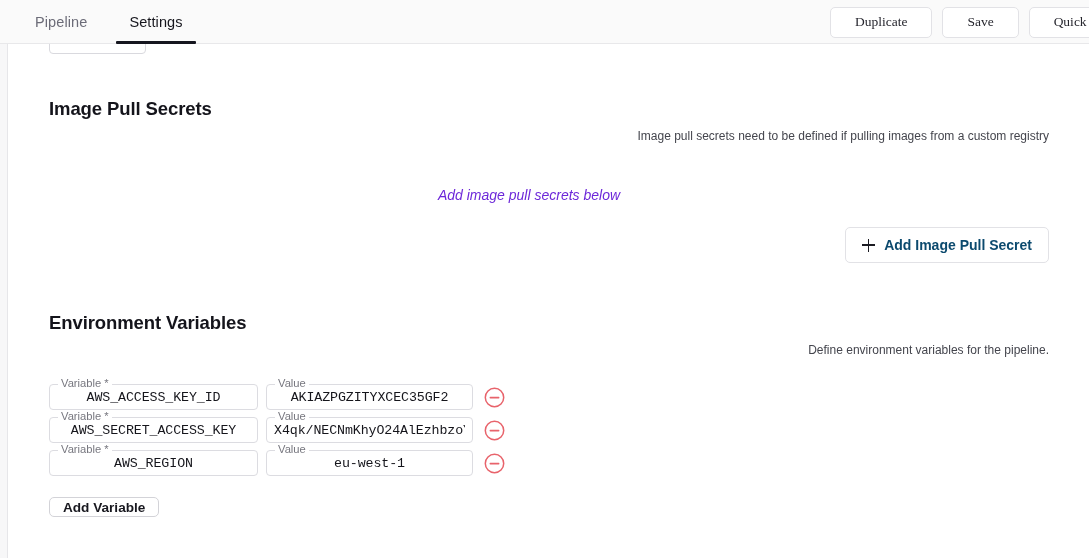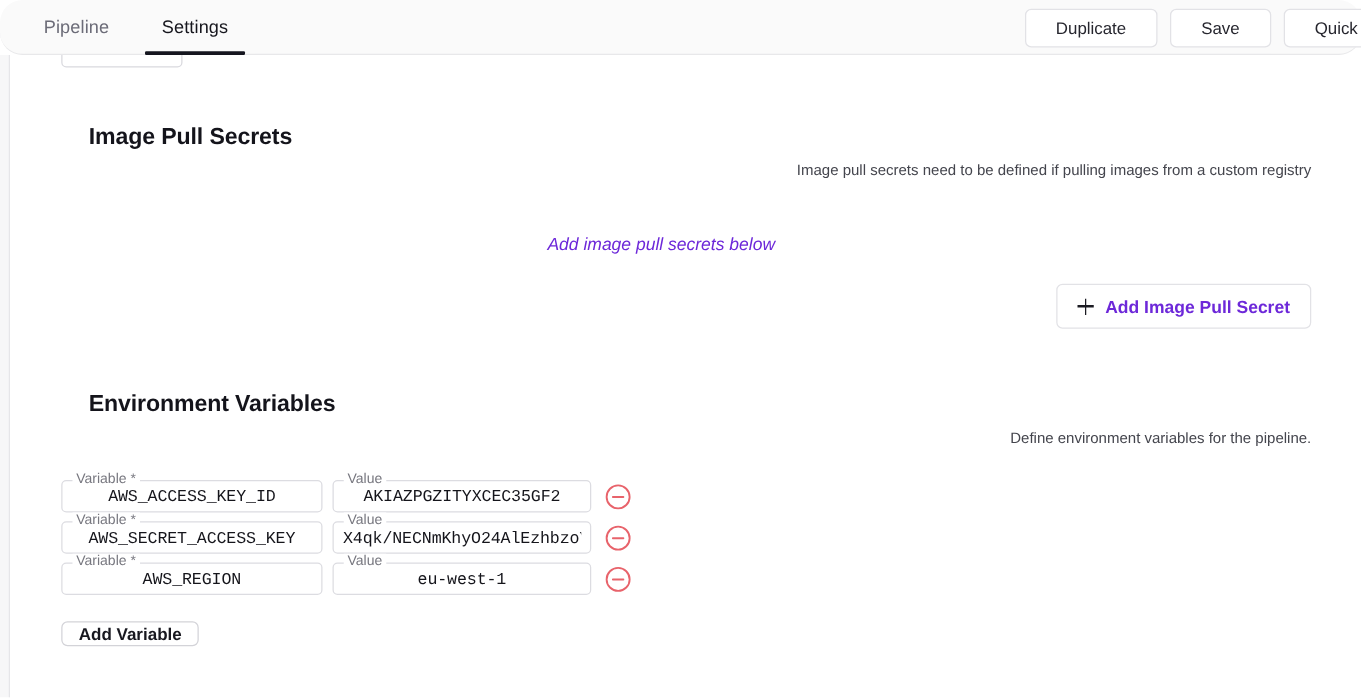--- a/index.html
+++ b/index.html
@@ -24,21 +24,20 @@
     border-right: 1px solid #e6e6e9;
   }
 
   
   .header {
     position: absolute; left: 0; top: 0; width: 1089px; height: 44px;
     background: #fafafa;
     border-bottom: 1px solid #e8e8ea;
     display: flex; align-items: flex-start; justify-content: space-between;
     z-index: 5;
-    border-radius: 18px;
   }
   .tabs { display: flex; align-items: center; height: 44px; padding-left: 14px; }
   .tab {
     position: relative;
     height: 44px;
     display: flex; align-items: center;
     padding: 0 21px;
     font-size: 14.5px;
     color: #6c6c78;
     cursor: pointer;
@@ -56,21 +55,21 @@
     height: 44px; padding-right: 0; margin-right: -34px;
   }
   .hbtn {
     background: #ffffff;
     border: 1px solid #e2e2e6;
     border-radius: 5px;
     height: 31px;
     padding: 0 24px;
     font-size: 13.5px;
     color: #26262e;
-    font-family: Liberation Sans, sans-serif;
+    font-family: Liberation Serif, serif;
     display: flex; align-items: center; justify-content: center;
     white-space: nowrap;
     cursor: pointer;
   }
 
   
   .peek-element {
     position: absolute;
     left: 49px; top: 38px;
     width: 97px; height: 16px;
@@ -88,21 +87,20 @@
     overflow: hidden;
   }
 
   .section { padding: 0 40px; }
 
   .section-title {
     font-size: 18.5px;
     font-weight: bold;
     color: #14141b;
     letter-spacing: -0.1px;
-    margin-left: 22px;
   }
   .section-sub {
     font-size: 12px;
     color: #44454d;
     margin-top: 9px;
     text-align: right;
   }
 
   #image-pull-secrets-section { position: absolute; left: 0; top: 53px; width: 100%; }
   .ips-hint {
@@ -115,21 +113,21 @@
   }
   .ips-action { display: flex; justify-content: flex-end; margin-top: 24px; padding-right: 0; }
   .add-secret-btn {
     background: #ffffff;
     border: 1px solid #e2e2e6;
     border-radius: 5px;
     height: 36px;
     padding: 0 16px;
     font-size: 14px;
     font-weight: bold;
-    color: #6d28d9;
+    color: #0c4a6e;
     font-family: "Liberation Sans", sans-serif;
     display: inline-flex; align-items: center; gap: 9px;
     cursor: pointer;
     white-space: nowrap;
     margin-left: 16px;
   }
   .plus-icon {
     display: inline-block; position: relative;
     width: 13px; height: 13px;
   }

